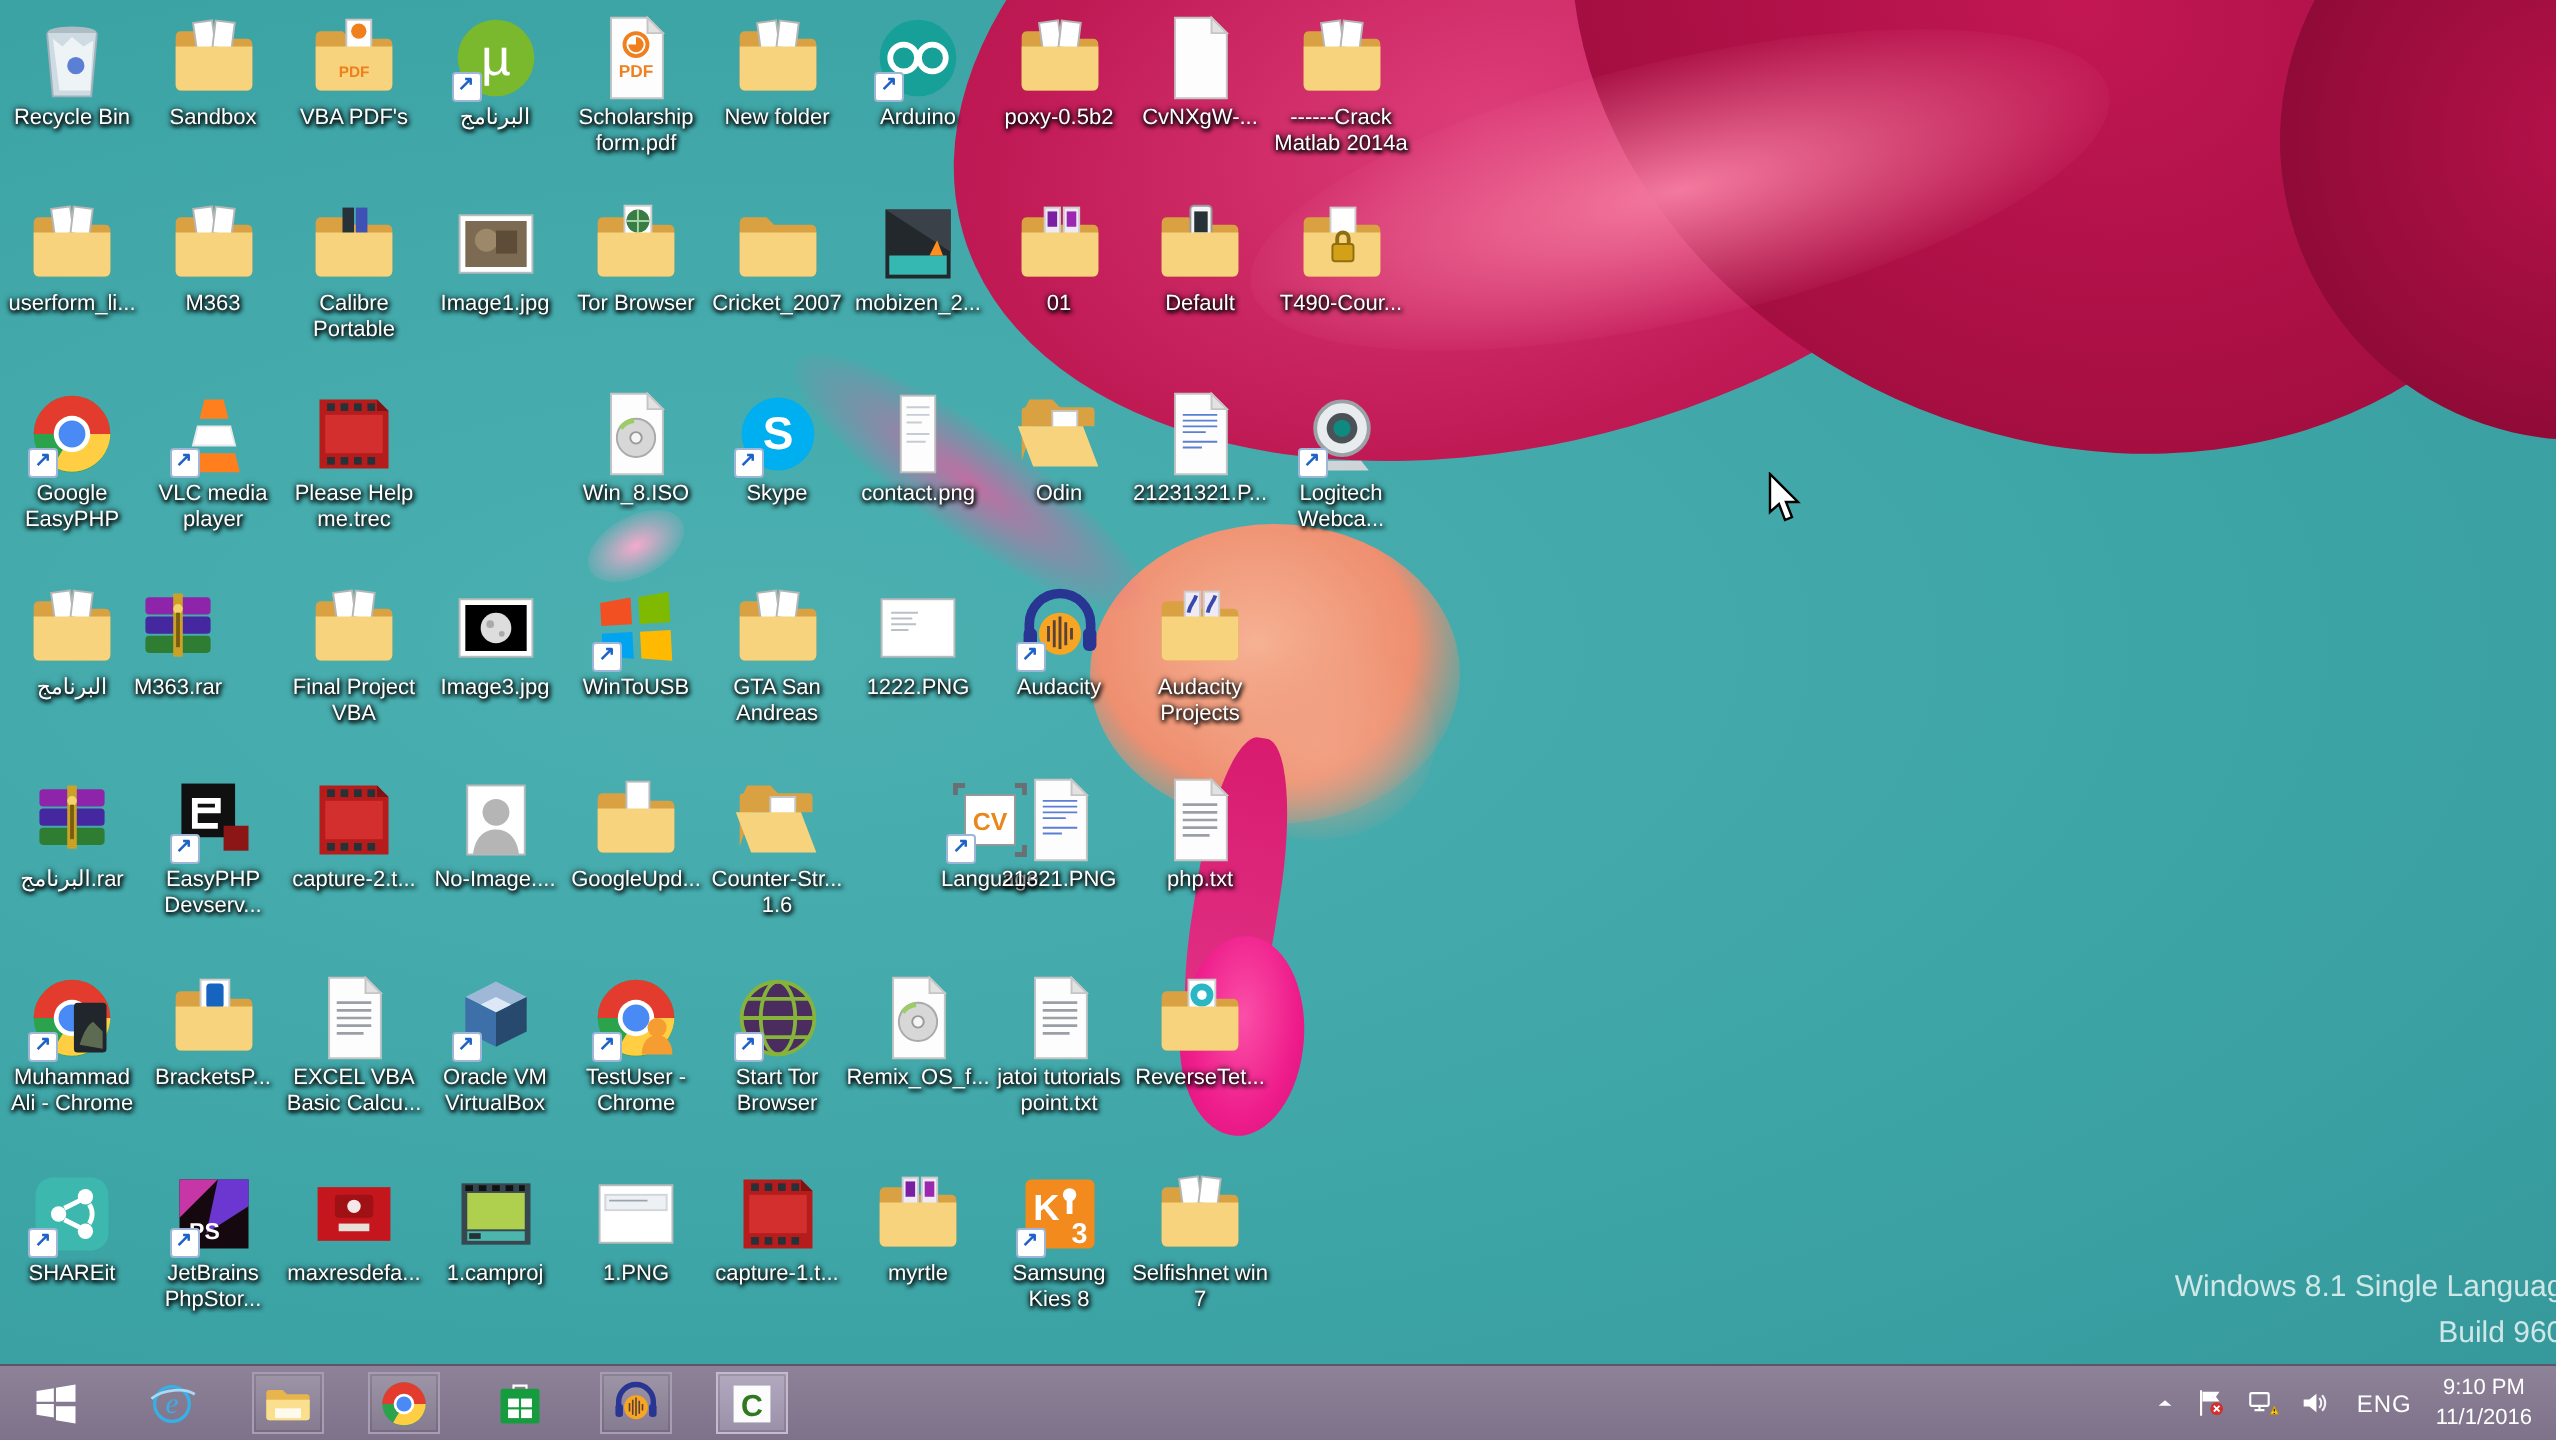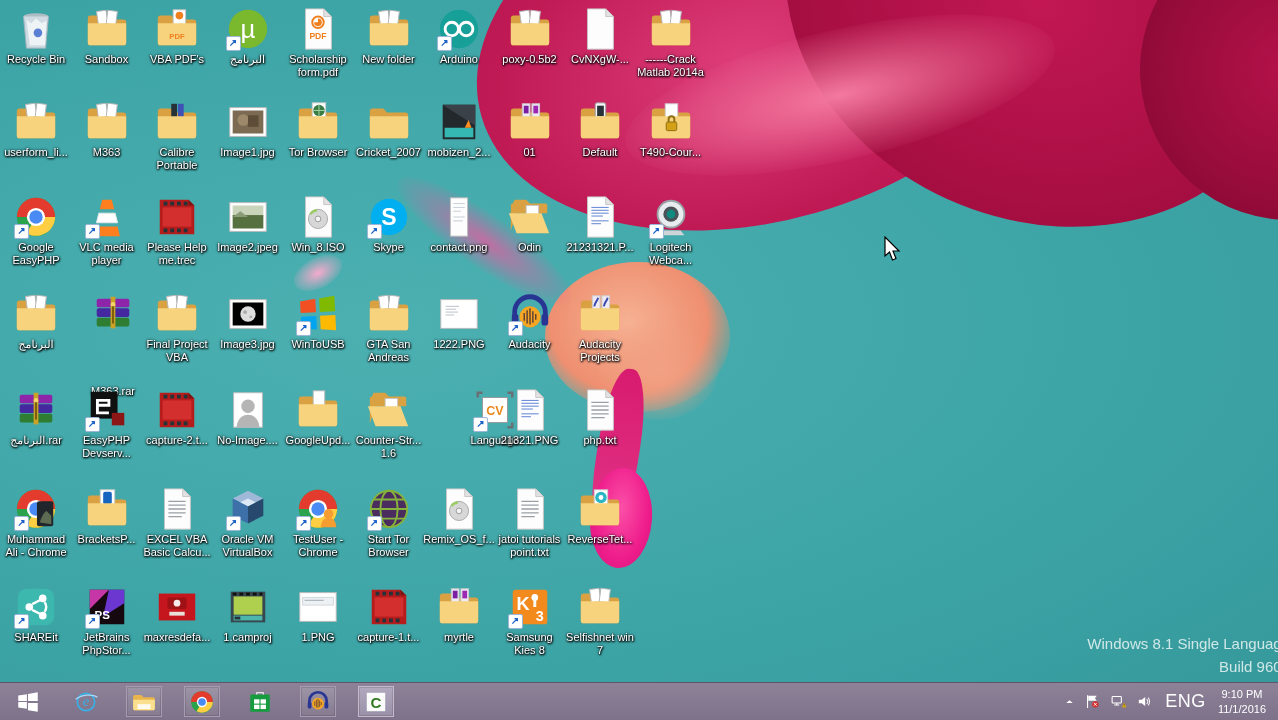--- a/index.html
+++ b/index.html
@@ -54,21 +54,21 @@
       border:1px solid transparent;box-sizing:border-box;cursor:pointer}
   .tb-btn.first{margin-left:10px}
   .tb-btn.framed{background:linear-gradient(rgba(255,255,255,.16),rgba(255,255,255,.05));
       border-color:#a79cb3;box-shadow:inset 0 0 0 1px rgba(0,0,0,.12)}
   .tb-btn.active{background:linear-gradient(#b3a9bf,#9a90a8);border-color:#c3bacd}
   .tb-ico svg{width:26px;height:26px;display:block}
   .tray{margin-left:auto;display:flex;align-items:center;gap:9px;padding-right:8px;height:100%}
   .tray-ico{display:flex;align-items:center;justify-content:center;cursor:pointer}
   .tray-ico svg{width:17px;height:17px;display:block}
   .tray-ico.small svg{width:11px;height:11px}
-  .tray-lang{font-size:18px;color:#fff;letter-spacing:.5px;cursor:pointer;padding:0 3px}
+  .tray-lang{font-size:12px;color:#fff;letter-spacing:.5px;cursor:pointer;padding:0 3px}
   .tray-clock{font-size:11px;line-height:1.3;color:#fff;text-align:center;cursor:pointer;padding-right:4px}
 </style>
 </head>
 <body>
 
 <div class="flower">
   <div class="p p1"></div>
   <div class="p p2"></div>
   <div class="p p3"></div>
   <div class="p p4"></div>
@@ -353,31 +353,20 @@
             <rect x="31" y="8" width="4" height="4"></rect>
             <rect x="10" y="36" width="4" height="4"></rect>
             <rect x="17" y="36" width="4" height="4"></rect>
             <rect x="24" y="36" width="4" height="4"></rect>
             <rect x="31" y="36" width="4" height="4"></rect>
           </g>
         </svg>
       </span>
       <span class="di-label">Please Help me.trec</span>
     </div>
-    <div class="desktop-icon" style="left: 212.5px; top: 194px;">
-      <span class="di-img">
-        <svg viewBox="0 0 48 48" xmlns="http://www.w3.org/2000/svg">
-          <rect x="5" y="9" width="38" height="30" fill="#fff" stroke="#bbb"></rect>
-          <rect x="8" y="12" width="32" height="12" fill="#c9d4bb"></rect>
-          <rect x="8" y="22" width="32" height="14" fill="#56713f"></rect>
-          <path d="M8 24l8-6 8 6z" fill="#8a9b78"></path>
-        </svg>
-      </span>
-      <span class="di-label">Image2.jpeg</span>
-    </div>
     <div class="desktop-icon" style="left: 283px; top: 194px;">
       <span class="di-img">
         <svg viewBox="0 0 48 48" xmlns="http://www.w3.org/2000/svg">
           <path d="M11 3h19l8 8v34H11z" fill="#fdfdfd" stroke="#c5c5c5"></path>
           <path d="M30 3l8 8h-8z" fill="#e2e2e2" stroke="#c5c5c5"></path>
           <circle cx="24" cy="26" r="10" fill="#d7d7d7" stroke="#aaa"></circle>
           <circle cx="24" cy="26" r="3" fill="#f5f5f5" stroke="#999"></circle>
           <path d="M16 21a10 10 0 0 1 7-4" stroke="#9ccc65" stroke-width="2.5" fill="none"></path>
         </svg>
       </span>
@@ -444,21 +433,21 @@
           <path d="M4 13q0-3 3-3h11l4 4h19q3 0 3 3v21q0 3-3 3H7q-3 0-3-3z" fill="#d9a141"></path>
           <g fill="#fff" stroke="#b5b5b5">
             <rect x="14" y="5" width="10" height="14" transform="rotate(-8 19 12)"></rect>
             <rect x="24" y="5" width="10" height="14" transform="rotate(7 29 12)"></rect>
           </g>
           <path d="M4 18h40v20q0 3-3 3H7q-3 0-3-3z" fill="#f6d37c"></path>
         </svg>
       </span>
       <span class="di-label">البرنامج</span>
     </div>
-    <div class="desktop-icon" style="left: 78px; top: 291px; gap: 47px;">
+    <div class="desktop-icon" style="left: 54px; top: 291px;">
       <span class="di-img">
         <svg viewBox="0 0 48 48" xmlns="http://www.w3.org/2000/svg">
           <rect x="7" y="8" width="34" height="9" rx="2" fill="#8e24aa"></rect>
           <rect x="7" y="18" width="34" height="9" rx="2" fill="#4527a0"></rect>
           <rect x="7" y="28" width="34" height="9" rx="2" fill="#2e7d32"></rect>
           <rect x="21.5" y="6" width="5" height="33" fill="#c9a227"></rect>
           <circle cx="24" cy="14" r="2.5" fill="#f3d46a"></circle>
           <path d="M24 16v18" stroke="#7a5c0e" stroke-width="2"></path>
         </svg>
       </span>

